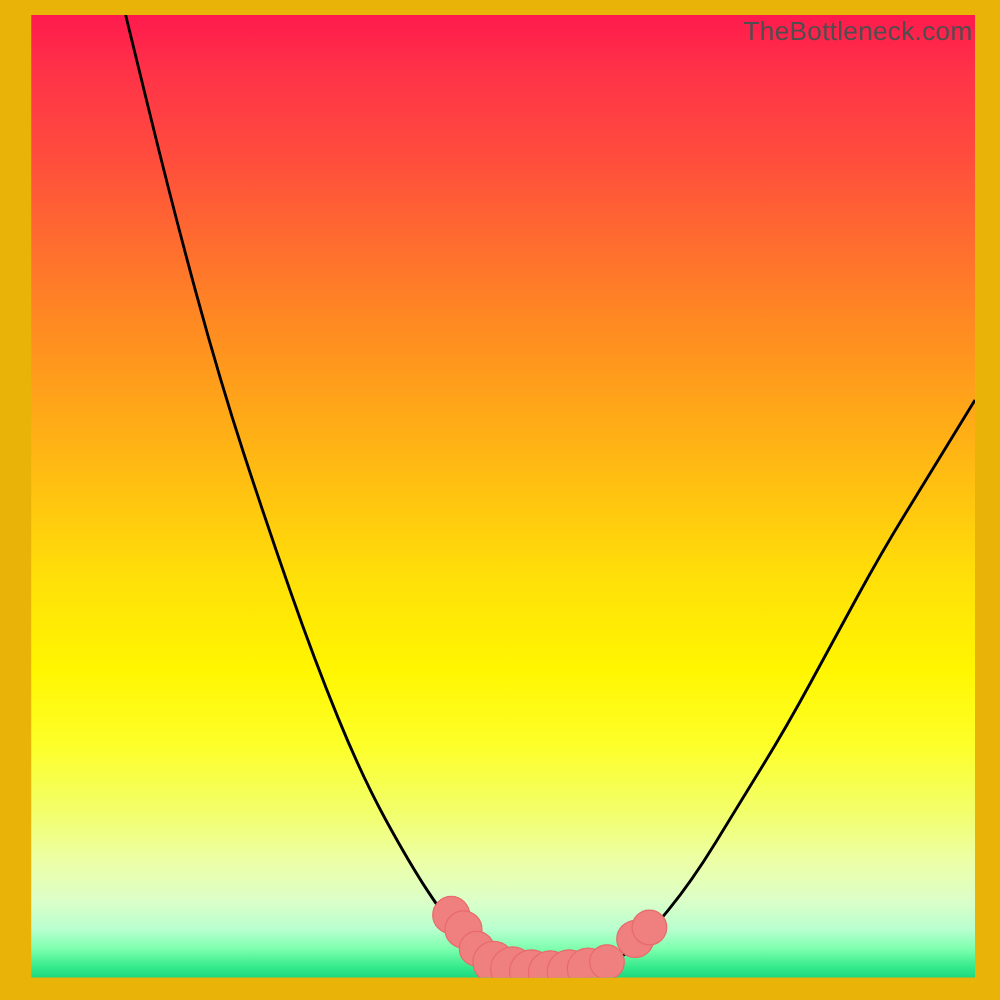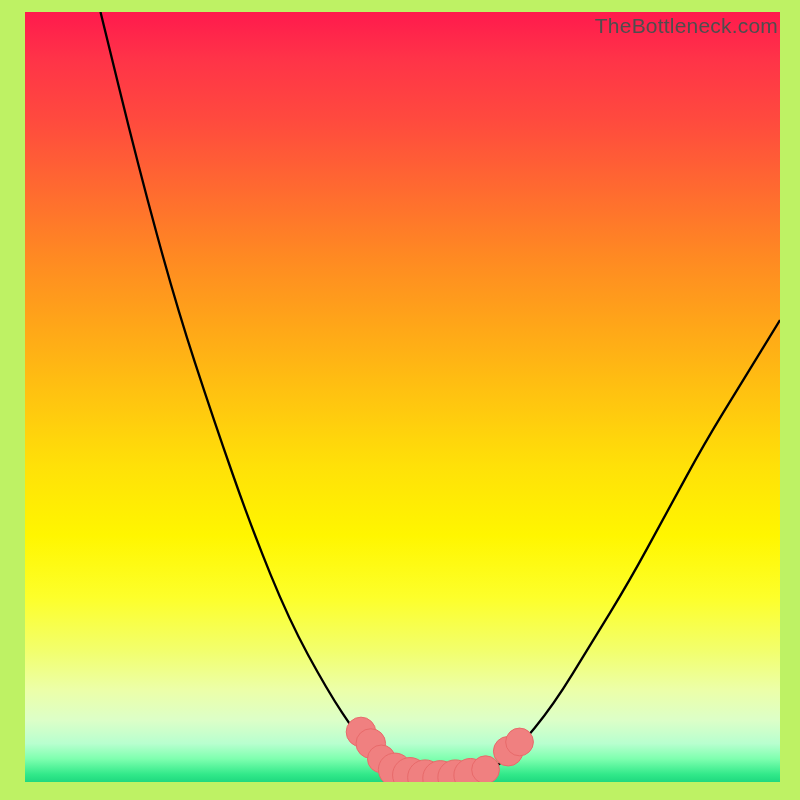--- a/index.html
+++ b/index.html
@@ -8,21 +8,21 @@
     width: 800px;
     height: 800px;
     overflow: hidden;
     background: #000;
     font-family: Arial, Helvetica, sans-serif;
   }
   .frame {
     position: relative;
     width: 800px;
     height: 800px;
-    background: #bef264;
+    background: #eab308;
   }
   .plot {
     position: absolute;
     left: 25px;
     top: 12px;
     width: 755px;
     height: 770px;
     background: linear-gradient(to bottom,
       #ff1a4d 0%,
       #ff3348 6%,

